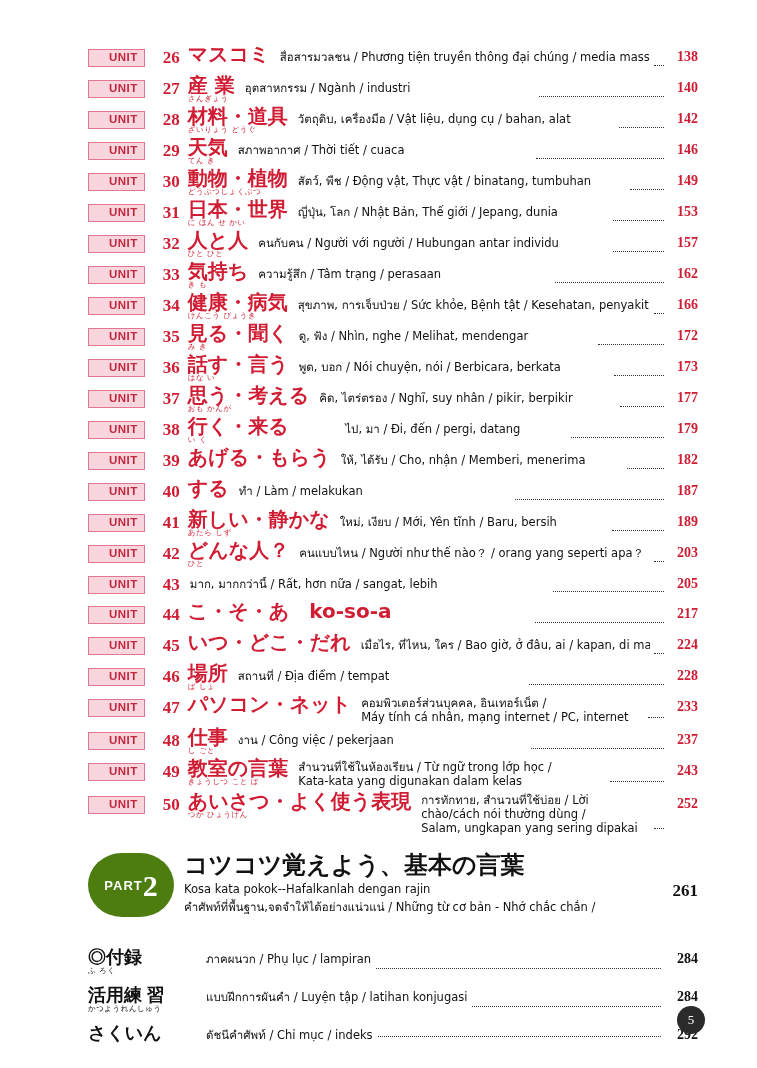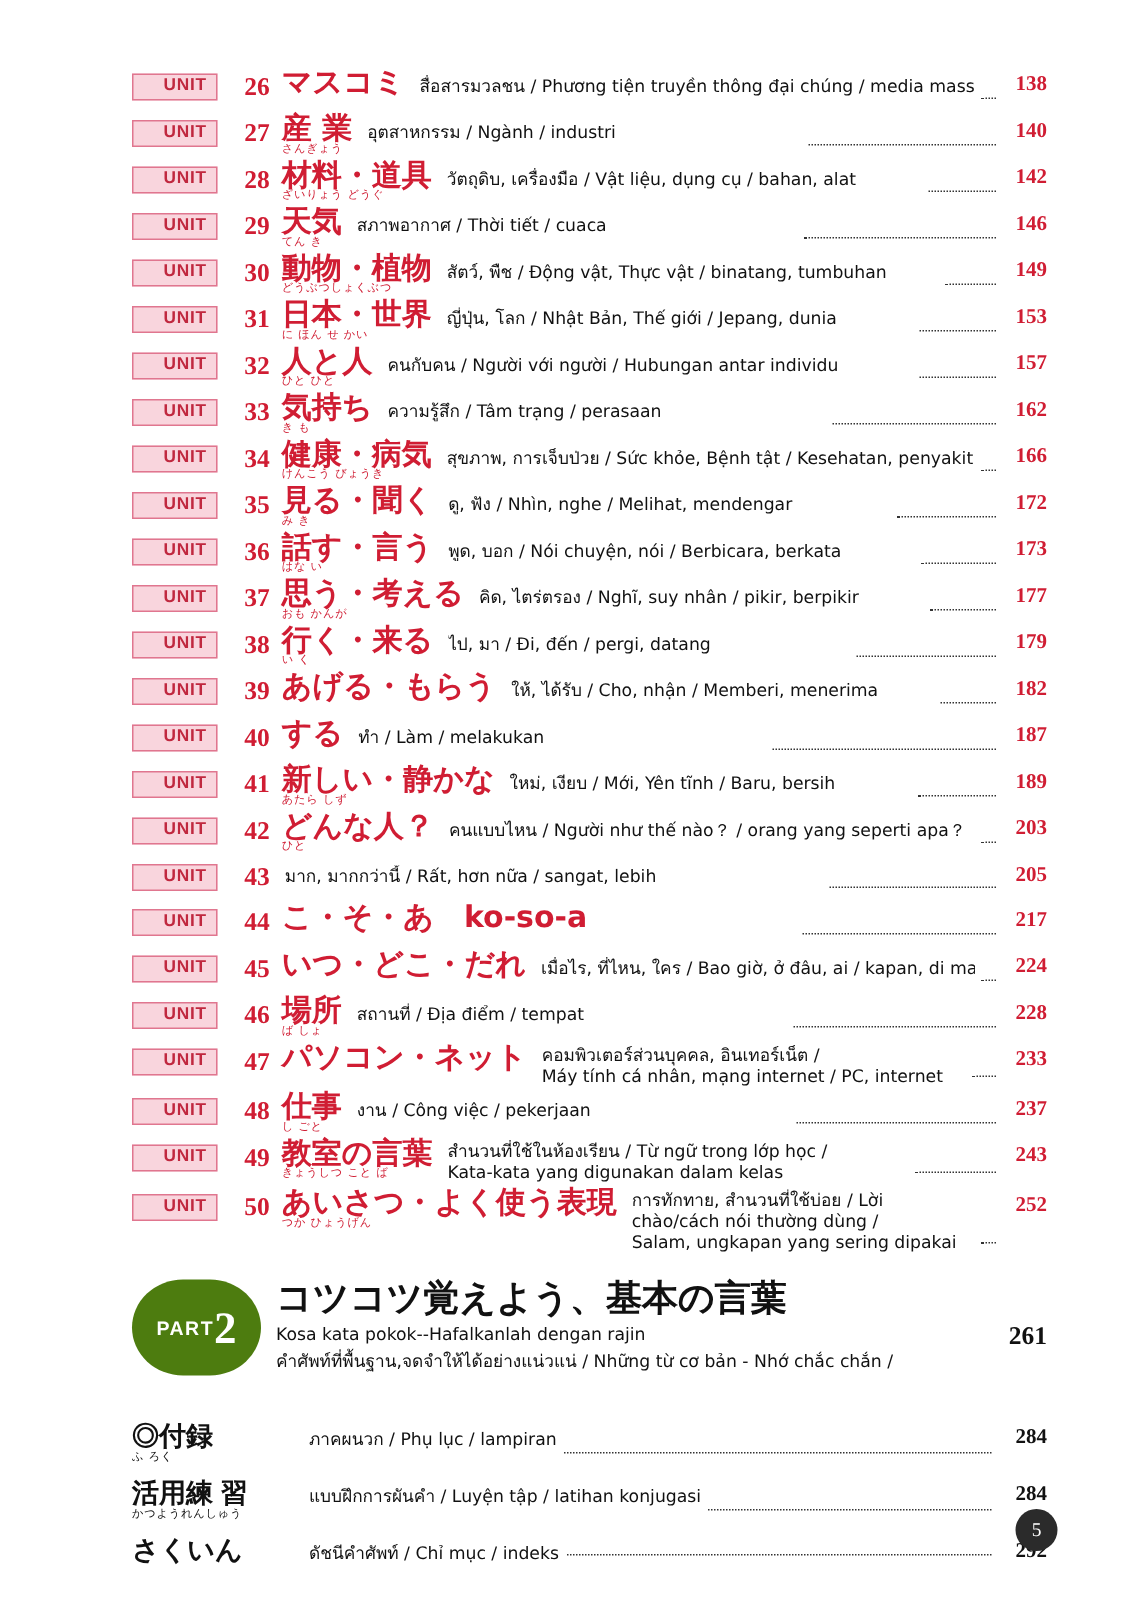--- a/index.html
+++ b/index.html
@@ -189,21 +189,21 @@
     flex: 0 0 auto;
     width: 118px;
     position: relative;
   }
   .app-jp {
     font-size: 18px;
     font-weight: bold;
     color: #111;
     line-height: 20px;
     white-space: nowrap;
-    font-family: Liberation Sans, sans-serif;
+    font-family: Liberation Serif, serif;
   }
   .app-ruby {
     font-size: 7.5px;
     color: #111;
     line-height: 8px;
     letter-spacing: 0.5px;
     font-family: "DejaVu Sans", sans-serif;
   }
   .app-trans {
     flex: 0 0 auto;
@@ -411,21 +411,21 @@
       </div>
       <div class="row">
         <div class="unit-badge">
           <span class="unit-tag">UNIT</span>
           <span class="unit-num">38</span>
         </div>
         <div class="title-block">
           <div class="jp-title">行く・来る</div>
           <div class="ruby">い        く</div>
         </div>
-        <div class="trans" style="white-space: nowrap;">ไป, มา / Đi, đến / pergi, datang</div>
+        <div class="trans" style="white-space: nowrap; text-align: center;">ไป, มา / Đi, đến / pergi, datang</div>
         <div class="dots"></div>
         <div class="page-no">179</div>
       </div>
       <div class="row">
         <div class="unit-badge">
           <span class="unit-tag">UNIT</span>
           <span class="unit-num">39</span>
         </div>
         <div class="title-block">
           <div class="jp-title">あげる・もらう</div>

